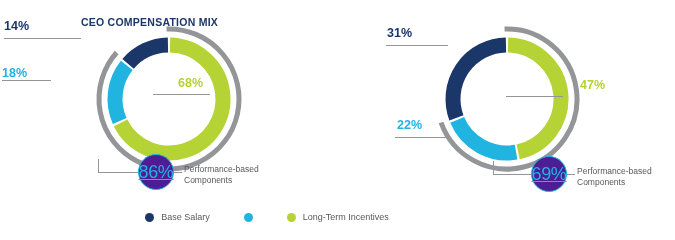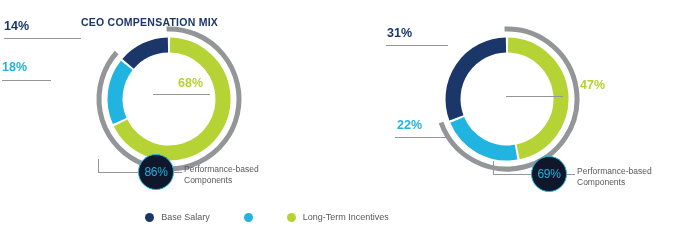--- a/index.html
+++ b/index.html
@@ -68,28 +68,29 @@
     height: 1px;
   }
 
   .badge {
     position: absolute;
     width: 36px;
     height: 36px;
     border-radius: 50%;
     border: 1.6px solid #21b4e0;
     box-sizing: border-box;
-    background: #0f172a;
+    background: #4c1d95;
     display: flex;
     align-items: center;
     justify-content: center;
     color: #21b4e0;
-    font-size: 12px;
+    font-size: 18px;
     font-weight: normal;
     letter-spacing: -0.3px;
+    text-decoration: underline;
   }
   .badge-caption {
     position: absolute;
     font-size: 8.5px;
     line-height: 11px;
     color: #58595b;
     white-space: nowrap;
   }
 
   .legend {
@@ -135,21 +136,21 @@
         <path id="ceo-seg-base" fill="none" stroke-linecap="butt" d="M 42.06 47.79 A 54 54 0 0 1 81.96 29.01" stroke="#1b3668" stroke-width="15"></path>
       </g>
     </svg>
   </div>
 
   <div class="leader" style="left:4px;  top:38px;  width:77px;"></div>
   <div class="leader" style="left:2px;  top:80px;  width:49px;"></div>
   <div class="leader" style="left:153px;top:94px;  width:57px;"></div>
 
   <div class="pct-label pct-navy" style="left:4px;  top:19px;">14%</div>
-  <div class="pct-label pct-cyan" style="left:2px;  top:60px;">18%</div>
+  <div class="pct-label pct-cyan" style="left:2px;  top:66px;">18%</div>
   <div class="pct-label pct-lime" style="left:178px;top:76px;">68%</div>
 
   <div class="leader" style="left:98px; top:172px; width:41px;"></div>
   <div class="leader" style="left:98px; top:159px; width:1px; height:14px;"></div>
   <div class="leader" style="left:174px;top:172px; width:8px;"></div>
 
   <div class="badge" style="left:138px; top:154px;">86%</div>
   <div class="badge-caption" style="left:184px; top:164px;">
     <div>Performance-based</div>
     <div>Components</div>

